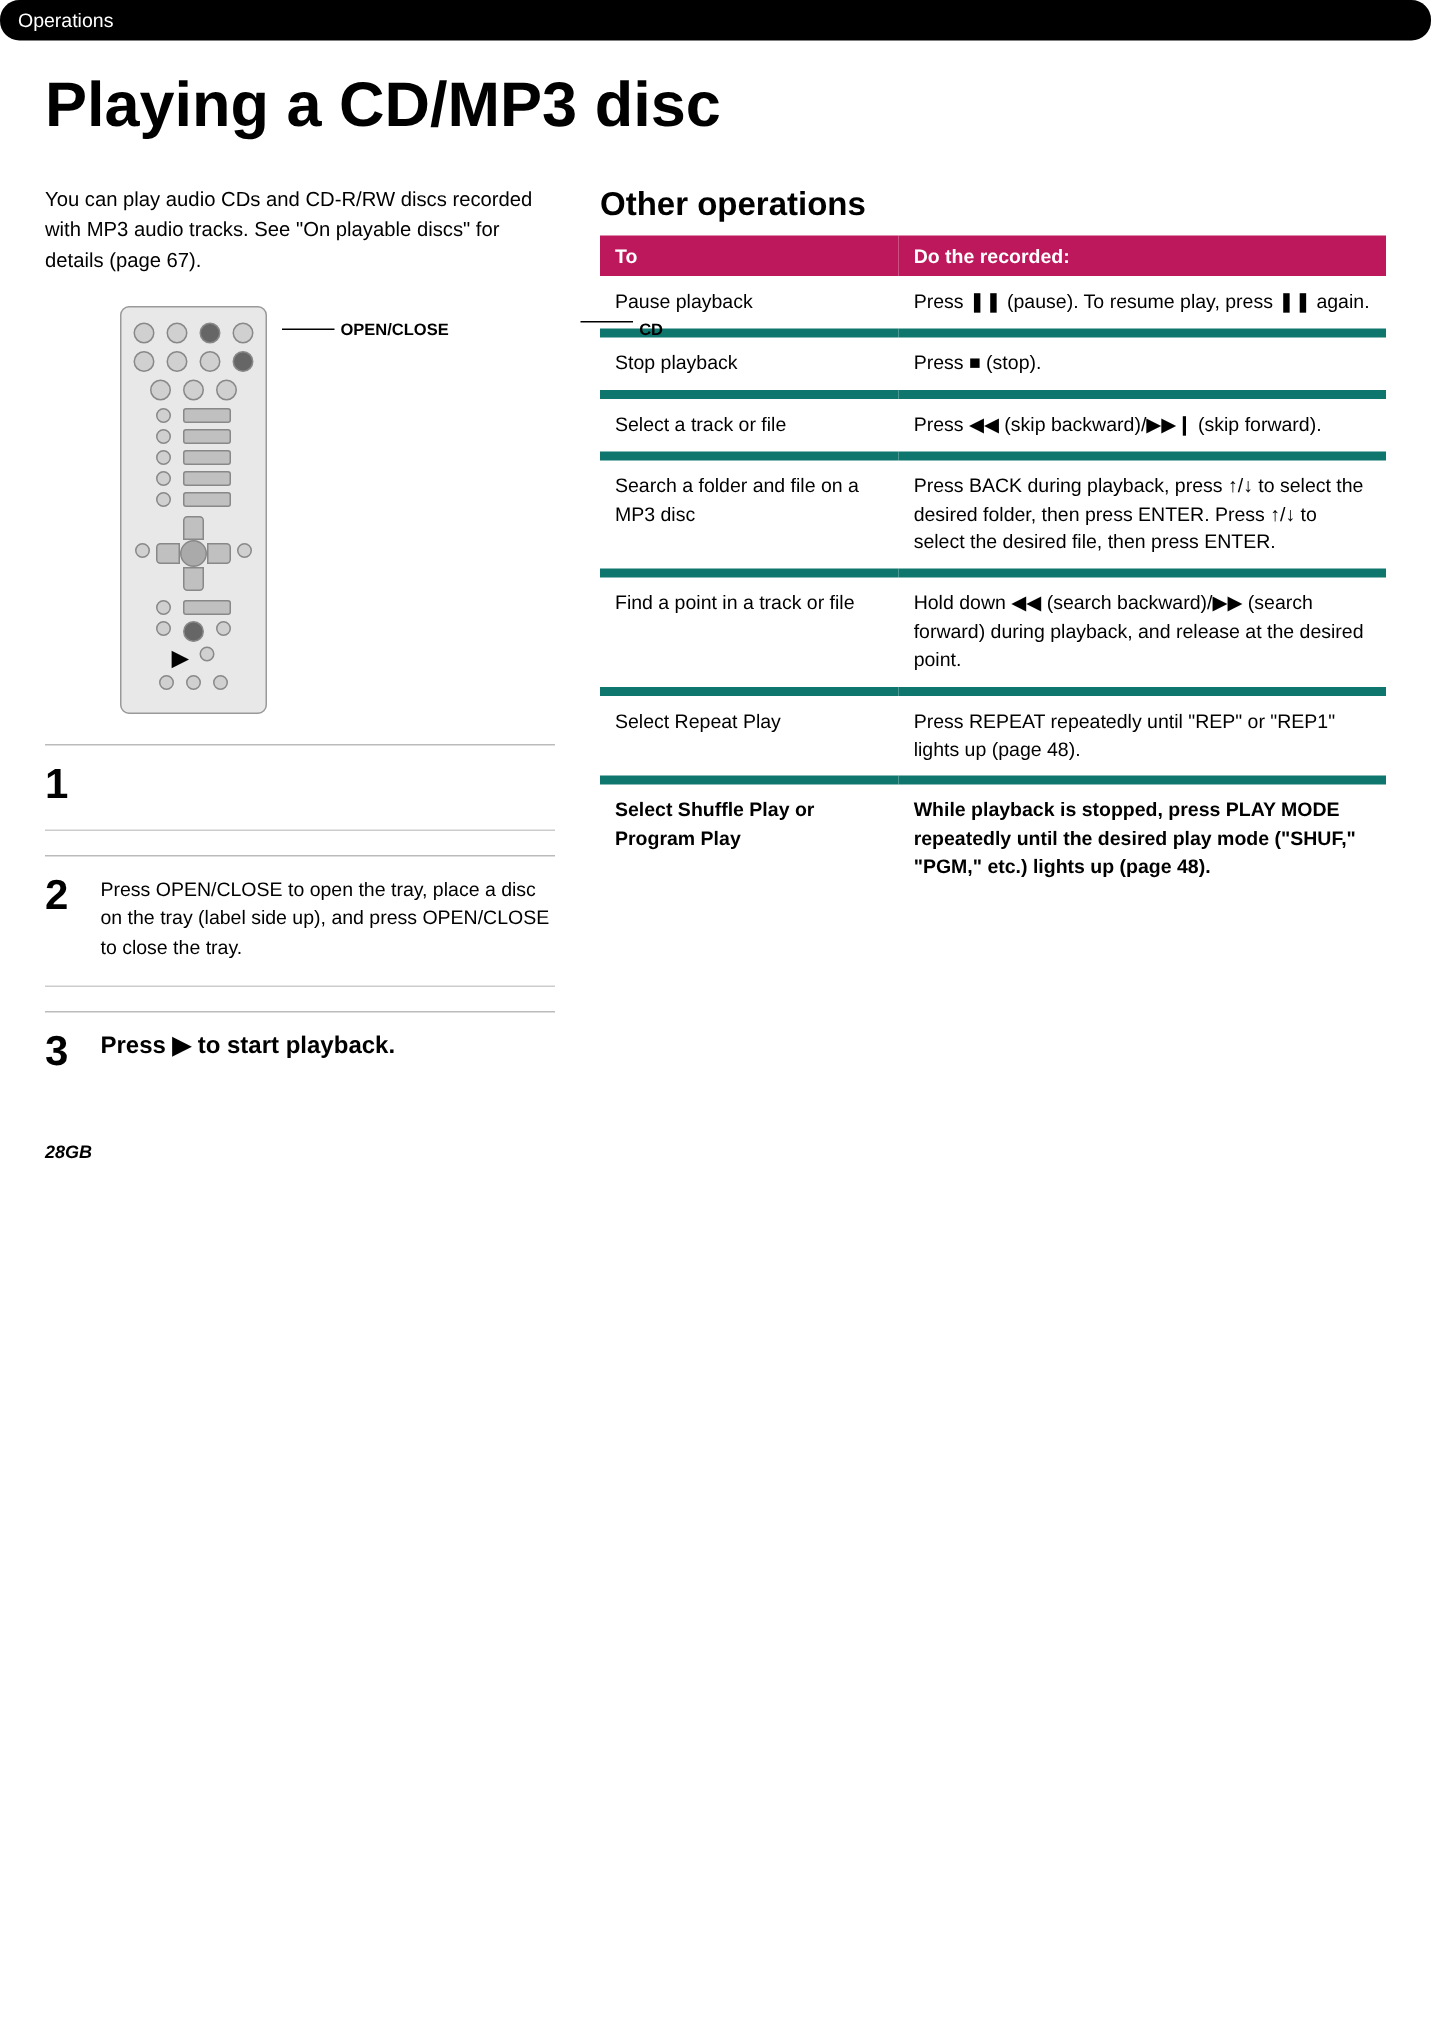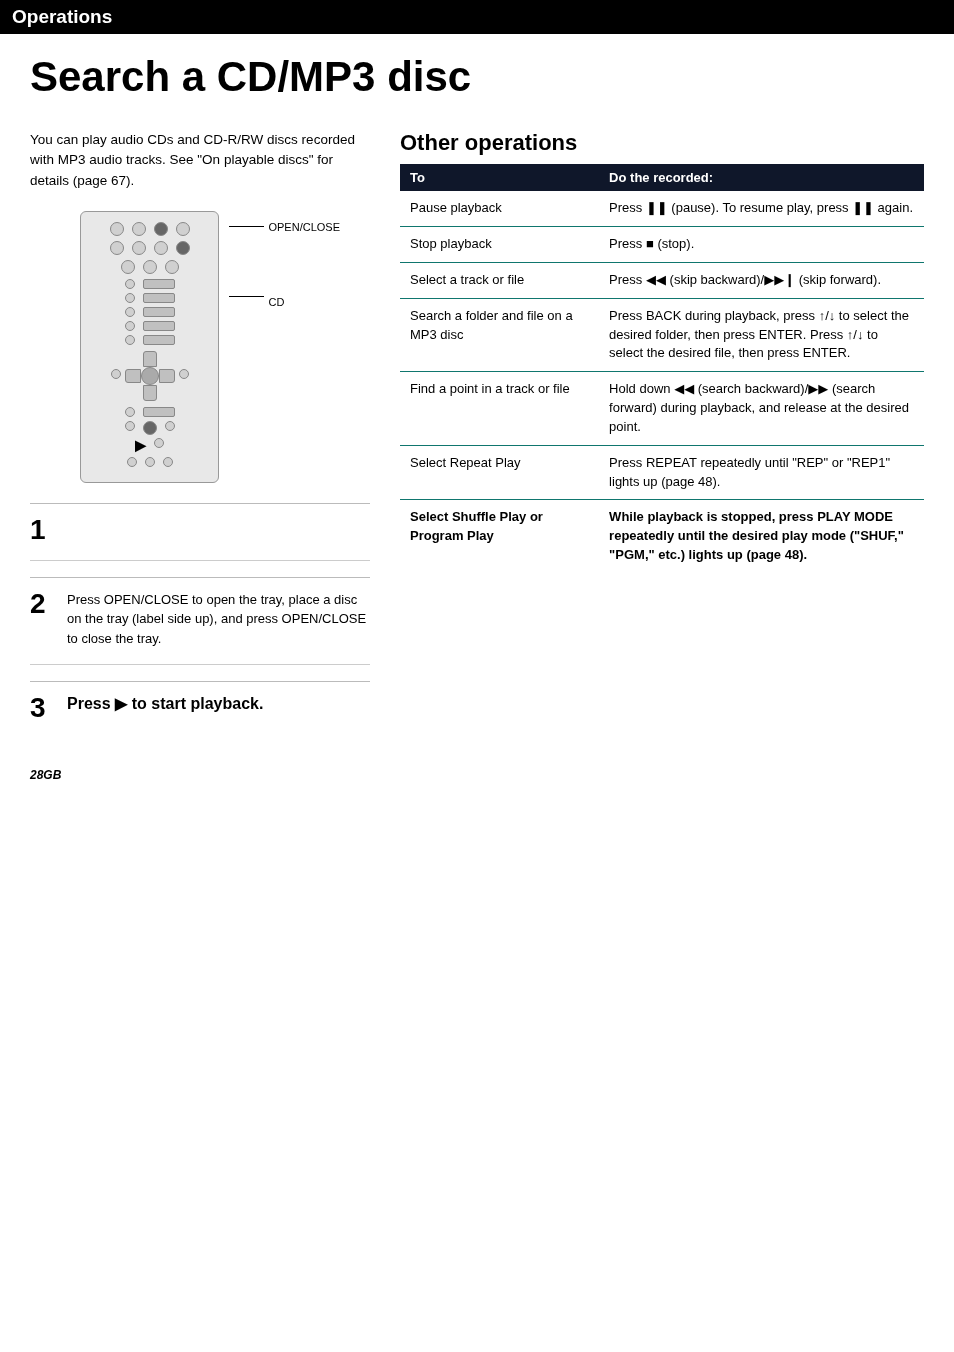--- a/index.html
+++ b/index.html
@@ -10,22 +10,23 @@
       font-family: Arial, Helvetica, sans-serif;
       font-size: 14px;
       color: #000;
     }
 
     
     .top-bar {
       background: #000;
       color: #fff;
       padding: 6px 12px;
-      font-size: 19px;
-      font-weight: bold;
+      font-size: 13px;
+      font-weight: normal;
+      border-radius: 13px;
     }
 
     
     .main-content {
       padding: 20px 30px 30px 30px;
     }
 
     
     .page-title {
       font-size: 42px;
@@ -205,31 +206,31 @@
       margin-bottom: 8px;
     }
 
     .ops-table {
       width: 100%;
       border-collapse: collapse;
       font-size: 13px;
     }
 
     .ops-table th {
-      background: #0f172a;
+      background: #be185d;
       color: #fff;
       padding: 6px 10px;
       text-align: left;
       font-weight: bold;
     }
 
     .ops-table td {
       padding: 8px 10px;
       vertical-align: top;
-      border-bottom: 1px solid #0f766e;
+      border-bottom: 6px solid #0f766e;
       line-height: 1.45;
     }
 
     .ops-table tr:last-child td {
       border-bottom: none;
       font-weight: bold;
     }
 
     .ops-table td:first-child {
       width: 38%;
@@ -264,21 +265,21 @@
   </style>
 </head>
 <body>
 
 <div class="top-bar">
   <span>Operations</span>
 </div>
 
 <div class="main-content">
 
-  <h1 class="page-title">Search a CD/MP3 disc</h1>
+  <h1 class="page-title">Playing a CD/MP3 disc</h1>
 
   <div class="two-col">
 
     <div class="left-col">
 
       <p class="intro-text">You can play audio CDs and CD-R/RW discs recorded with MP3 audio tracks. See "On playable discs" for details (page 67).</p>
 
       <div class="remote-labels">
         <div style="display:flex; align-items:flex-start; gap:10px;">
           <div class="remote-body">
@@ -355,21 +356,21 @@
               <span style="font-size:14px; font-weight:bold; line-height:1;">▶</span>
               <span class="btn-circle small"></span>
             </div>
             <div class="remote-row">
               <span class="btn-circle small"></span>
               <span class="btn-circle small"></span>
               <span class="btn-circle small"></span>
             </div>
           </div>
 
-          <div style="display:flex; flex-direction:column; justify-content:flex-start; gap:63px; padding-top:10px; font-size:11px;">
+          <div style="display:flex; flex-direction:row; justify-content:flex-start; gap:88px; padding-top:10px; font-size:11px;font-weight:bold;">
             <div style="display:flex; align-items:center; gap:4px;">
               <div style="width:35px; height:1px; background:#000;"></div>
               <span>OPEN/CLOSE</span>
             </div>
             <div style="display:flex; gap:4px;">
               <div style="width:35px; height:1px; background:#000;"></div>
               <span>CD</span>
             </div>
           </div>
         </div>

